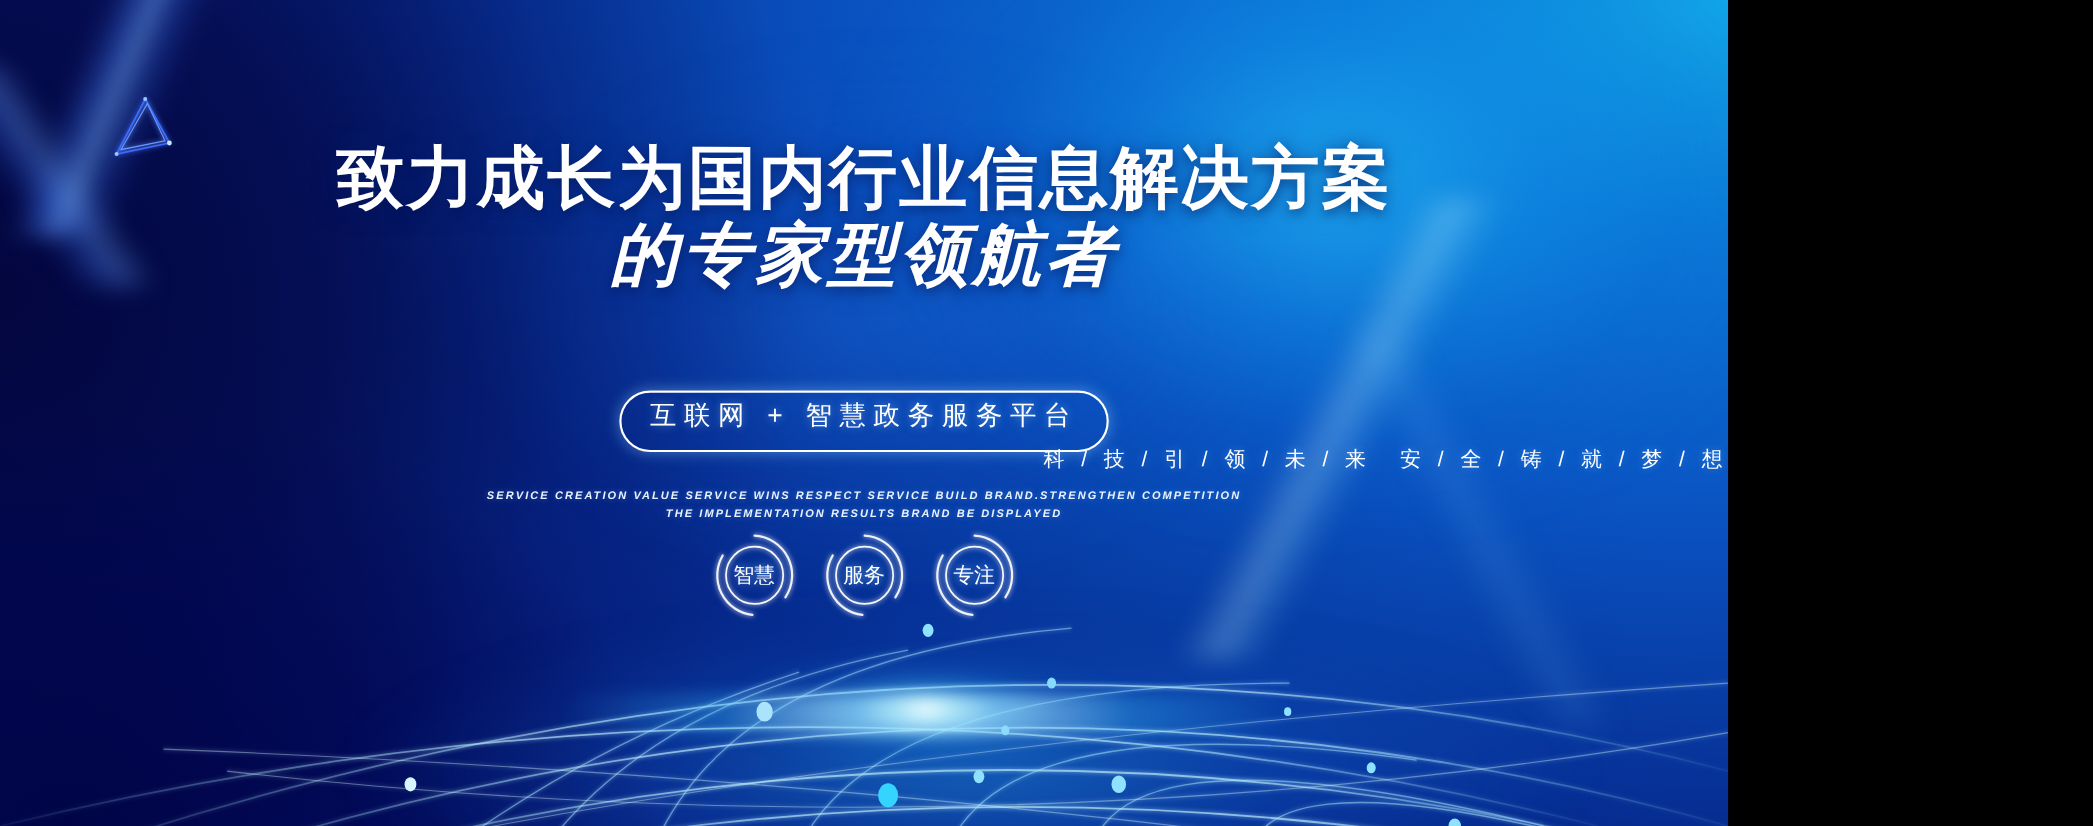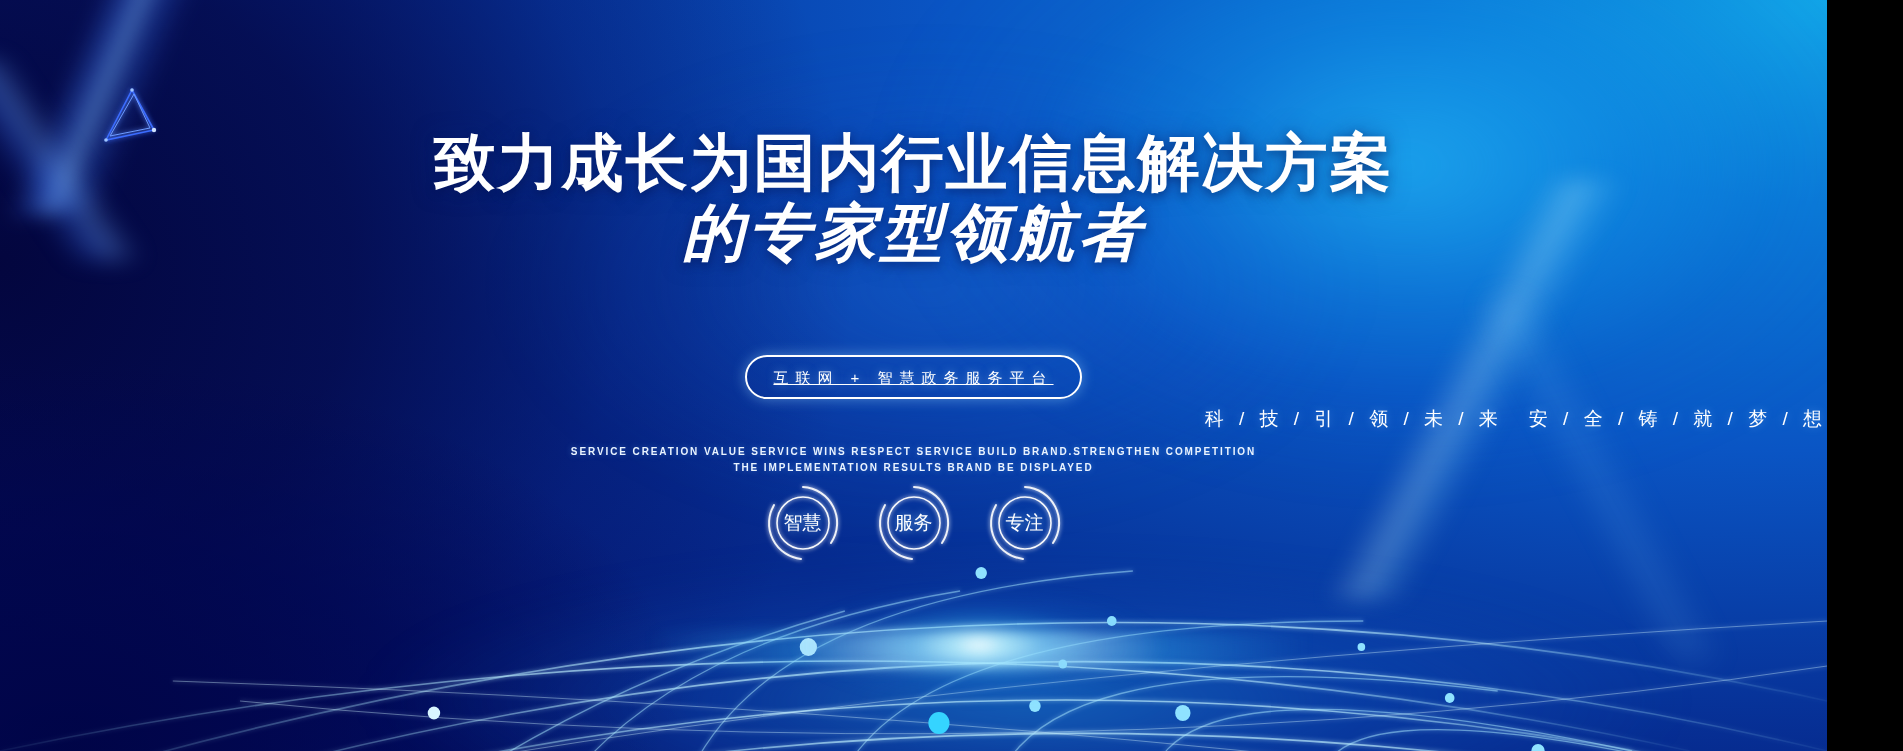--- a/index.html
+++ b/index.html
@@ -1,18 +1,18 @@
 <!DOCTYPE html>
 <html><head>
 <meta charset="utf-8">
 <style>
   html,body{margin:0;padding:0;background:#000;}
   #banner{
     position:relative;
-    width:1827px;
+    width:1571px;
     height:751px;
     overflow:hidden;
     font-family:"Liberation Sans","DejaVu Sans",sans-serif;
     background:#0a1a6e;
   }
   
   .bg-base{
     position:absolute;inset:0;
     background:
       radial-gradient(120% 150% at 100% 0%, #12a6e8 0%, #0a7ad8 18%, #0a55c4 40%, #062a8e 68%, #041069 100%),
@@ -89,47 +89,47 @@
     line-height:70px;
     letter-spacing:2px;
     text-shadow:0 0 22px rgba(10,40,130,0.55), 0 3px 10px rgba(0,10,60,0.45);
   }
   .headline span{display:block;}
   .headline .l2{letter-spacing:4px;font-style:italic;}
   .pill-row{position:absolute;left:0;right:0;top:355px;display:flex;justify-content:center;}
   .pill{
     border:2px solid #fff;
     border-radius:999px;
-    padding:6px 26px 4px;
+    padding:6px 26px 16px;
     color:#fff;
-    font-size:15px;
+    font-size:24px;
     letter-spacing:7px;
     line-height:30px;
     white-space:nowrap;
     box-shadow:0 0 14px rgba(150,215,255,0.45);
     text-shadow:0 0 8px rgba(160,220,255,0.5);
-    text-decoration:underline;
   }
   .slogan{
     position:absolute;left:0;right:0;top:405px;
     text-align:right;color:#fff;
     font-size:19px;letter-spacing:5px;line-height:28px;
     text-shadow:0 0 8px rgba(120,190,255,0.45);
   }
   .slogan .gap{display:inline-block;width:26px;}
   .eng{
     position:absolute;left:0;right:0;top:444px;
     text-align:center;color:#e9f3ff;
     font-size:10px;font-weight:bold;letter-spacing:1.9px;line-height:16px;
     text-shadow:0 0 6px rgba(120,190,255,0.4);
+    font-style:italic;
   }
   .eng span{display:block;}
   .badges{
     position:absolute;left:0;right:0;top:485px;
-    display:flex;justify-content:center;align-items:center;gap:35px;
+    display:flex;justify-content:center;align-items:center;gap:24px;
   }
   .badge{position:relative;width:76px;height:76px;display:flex;align-items:center;justify-content:center;}
   .badge svg{position:absolute;left:0;top:0;width:76px;height:76px;overflow:visible;}
   .badge-label{
     position:relative;z-index:2;color:#fff;font-size:19px;letter-spacing:0px;
     text-shadow:0 0 9px rgba(150,215,255,0.7);white-space:nowrap;
   }
 </style>
 </head>
 <body>

